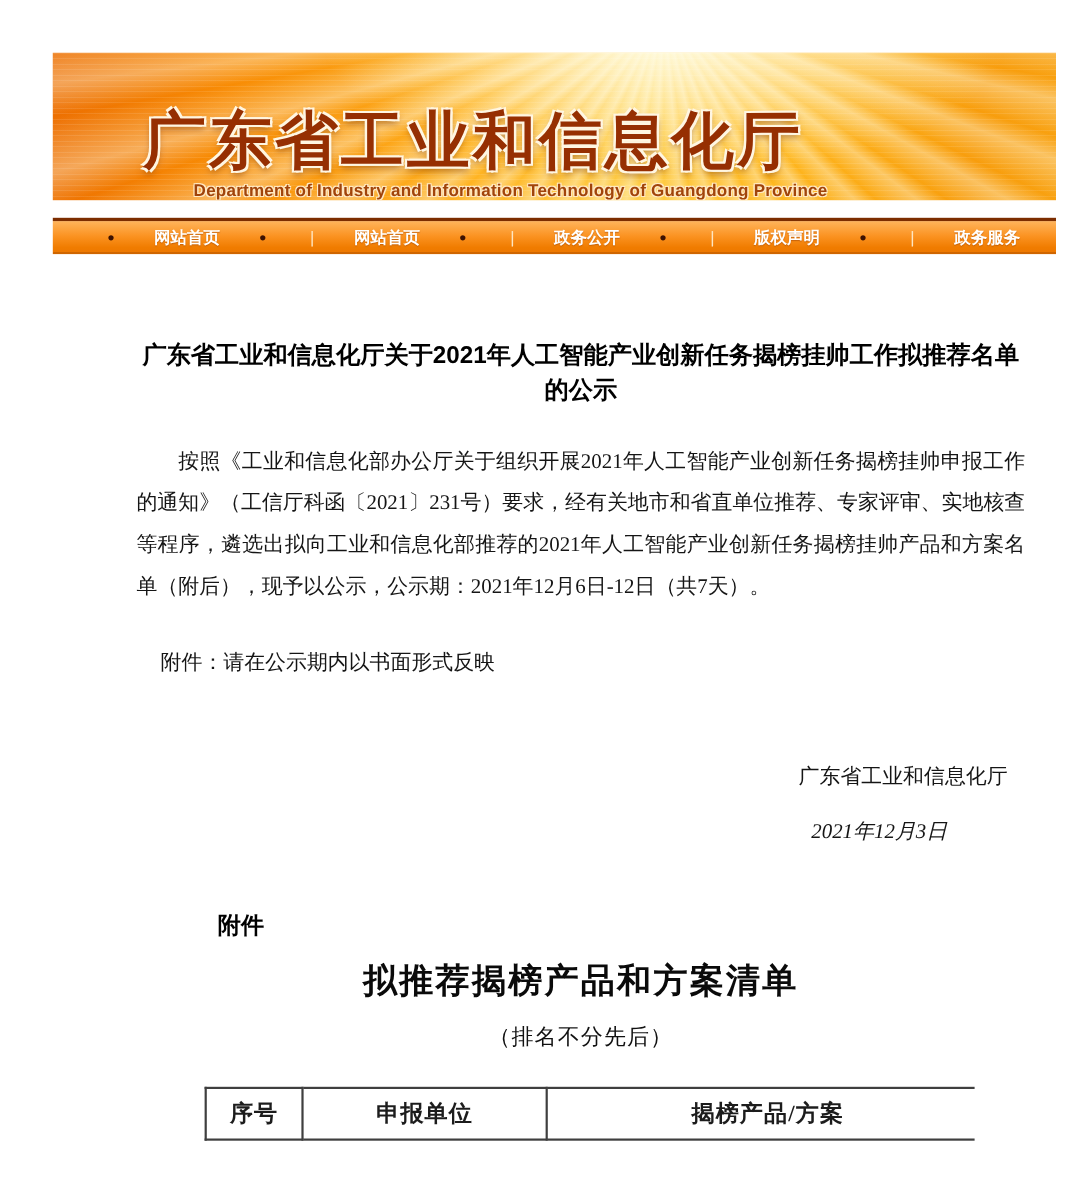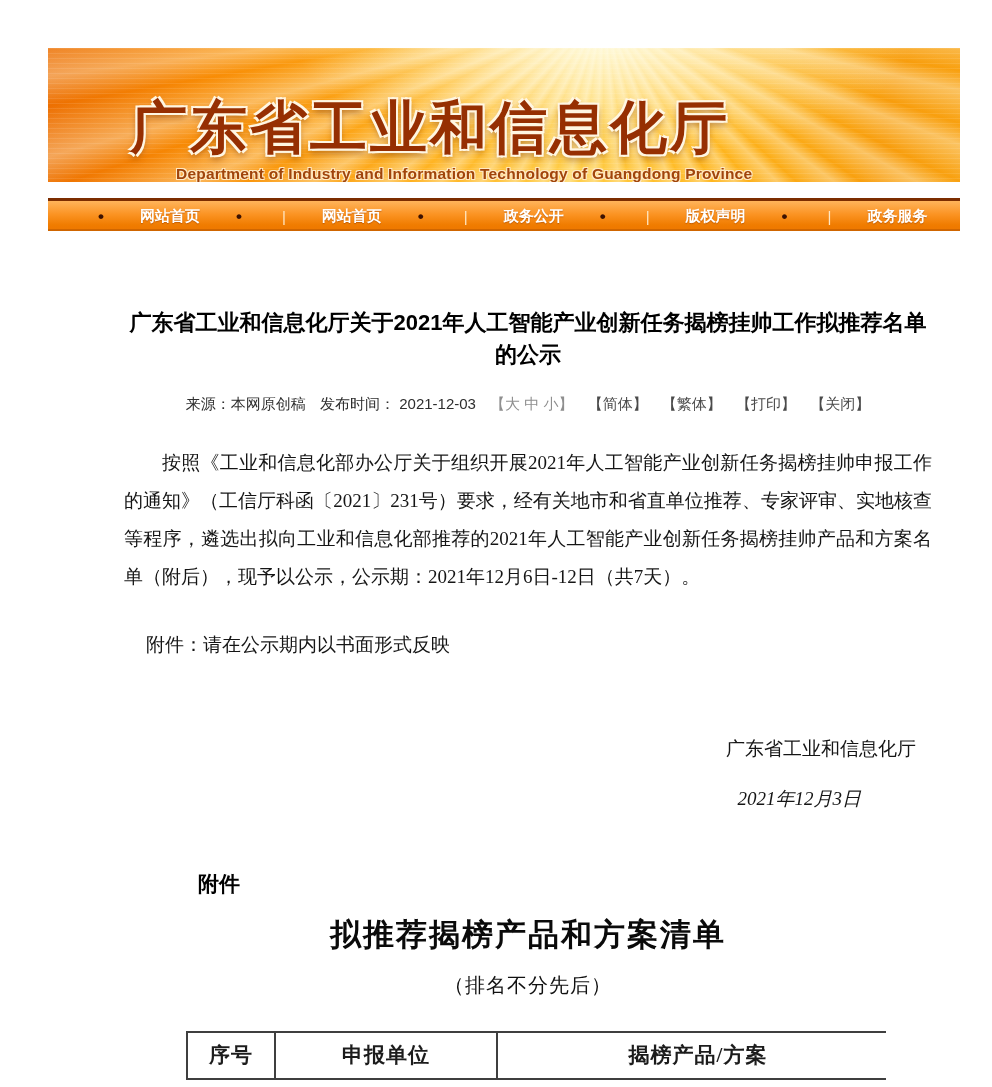--- a/index.html
+++ b/index.html
@@ -157,29 +157,20 @@
     <a href="#">政民互动</a>
     <span class="dot">•</span>
     <span class="pipe">|</span>
     <a href="#">版权声明</a>
   </nav>
 
   <main class="content">
 
     <h1 class="article-title">广东省工业和信息化厅关于2021年人工智能产业创新任务揭榜挂帅工作拟推荐名单的公示</h1>
 
-    <div class="meta">
-      <span>来源：本网原创稿</span>
-      <span>发布时间： 2021-12-03</span>
-      <span class="gray">【大 中 小】</span>
-      <span class="ctrl">【简体】</span>
-      <span class="ctrl">【繁体】</span>
-      <span class="ctrl">【打印】</span>
-      <span class="ctrl">【关闭】</span>
-    </div>
 
     <div class="body-text">
       <p>按照《工业和信息化部办公厅关于组织开展2021年人工智能产业创新任务揭榜挂帅申报工作的通知》（工信厅科函〔2021〕231号）要求，经有关地市和省直单位推荐、专家评审、实地核查等程序，遴选出拟向工业和信息化部推荐的2021年人工智能产业创新任务揭榜挂帅产品和方案名单（附后），现予以公示，公示期：2021年12月6日-12日（共7天）。</p>
     </div>
 
     <div class="attachment-line">附件：请在公示期内以书面形式反映</div>
 
     <div class="signature">广东省工业和信息化厅</div>
     <div class="doc-date">2021年12月3日</div>
 

